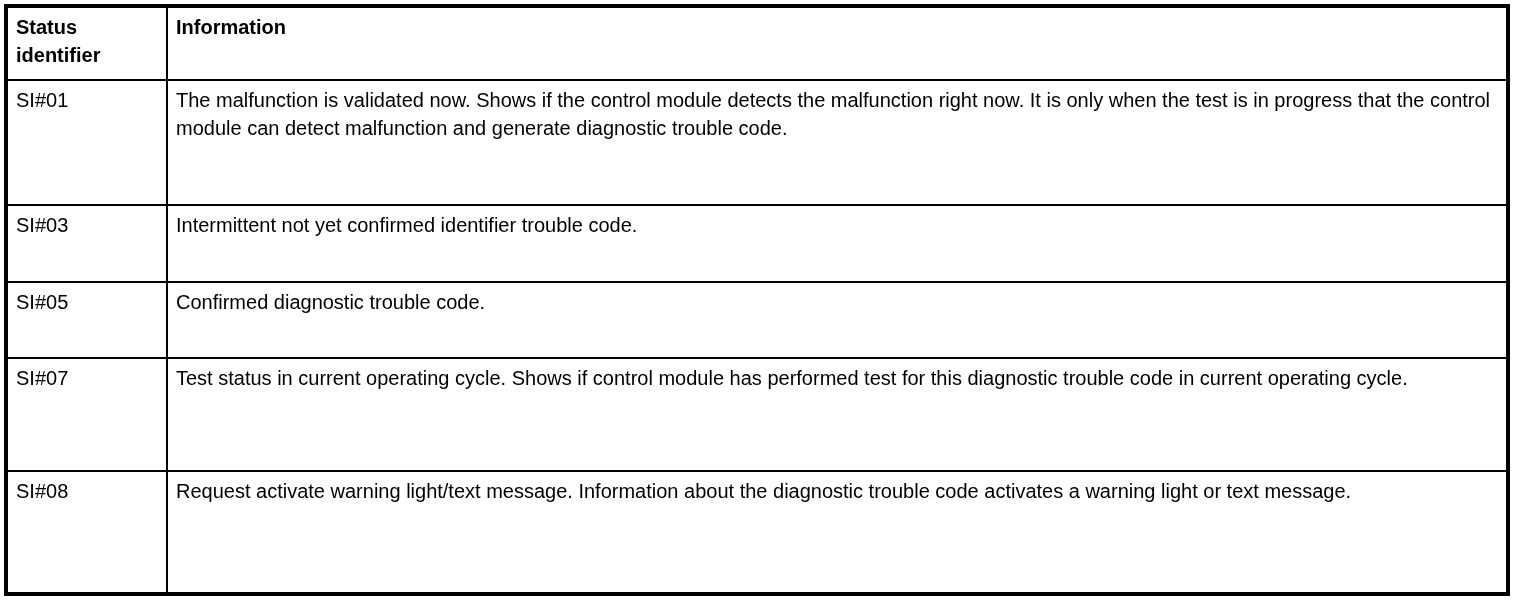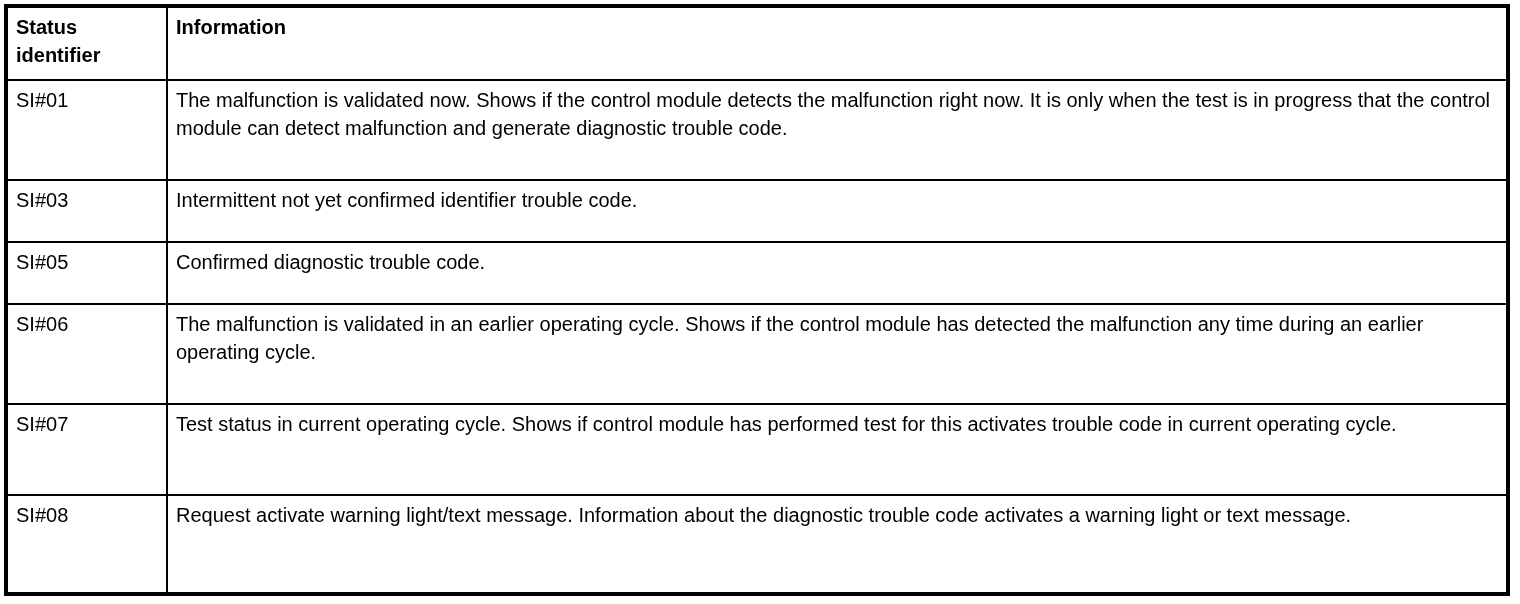--- a/index.html
+++ b/index.html
@@ -72,27 +72,23 @@
         <td>The malfunction is validated now. Shows if the control module detects the malfunction right now. It is only when the test is in progress that the control module can detect malfunction and generate diagnostic trouble code.</td>
       </tr>
       <tr class="row-one">
         <td>SI#03</td>
         <td>Intermittent not yet confirmed identifier trouble code.</td>
       </tr>
       <tr class="row-one">
         <td>SI#05</td>
         <td>Confirmed diagnostic trouble code.</td>
       </tr>
-      <tr class="row-two-med">
-        <td>SI#06</td>
-        <td>The malfunction is validated in an earlier operating cycle. Shows if the control module has detected the malfunction any time during an earlier operating cycle.</td>
-      </tr>
       <tr class="row-two">
         <td>SI#07</td>
-        <td>Test status in current operating cycle. Shows if control module has performed test for this activates trouble code in current operating cycle.</td>
+        <td>Test status in current operating cycle. Shows if control module has performed test for this diagnostic trouble code in current operating cycle.</td>
       </tr>
       <tr class="row-two-med">
         <td>SI#08</td>
         <td>Request activate warning light/text message. Information about the diagnostic trouble code activates a warning light or text message.</td>
       </tr>
     </tbody>
   </table>
 </div>
 
 </body></html>

